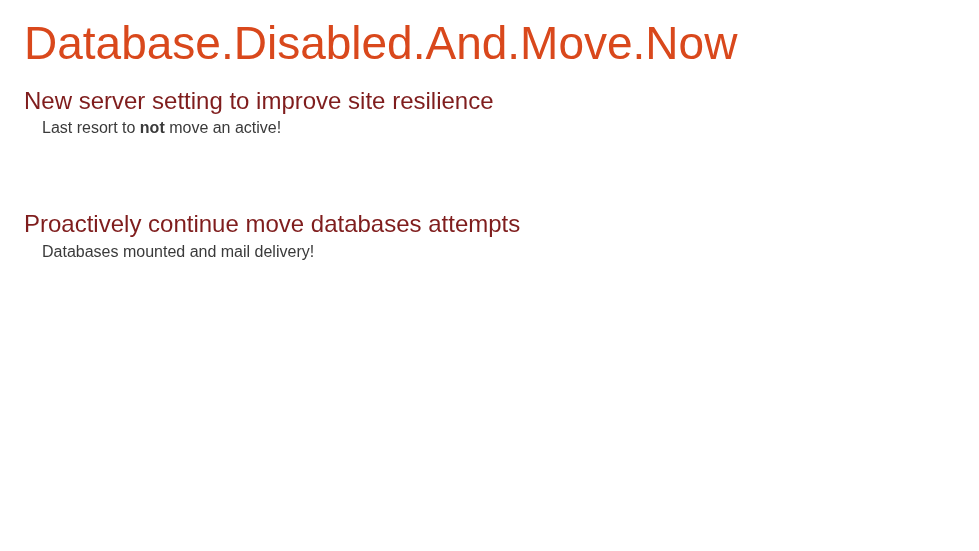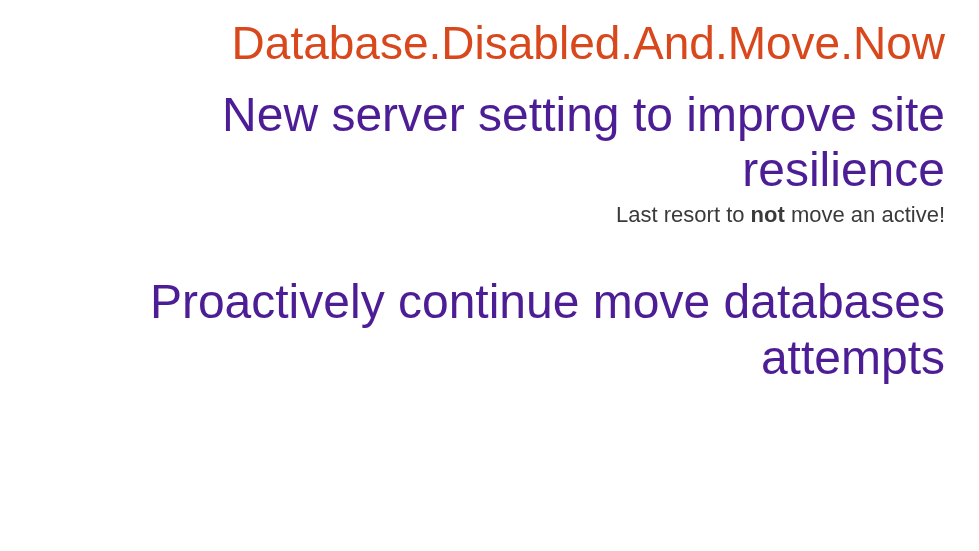--- a/index.html
+++ b/index.html
@@ -7,64 +7,64 @@
     padding: 0;
     width: 979px;
     height: 551px;
     background: #ffffff;
     font-family: "Segoe UI Light", "Segoe UI", "Helvetica Neue", Arial, sans-serif;
     font-weight: 300;
     color: #3a3a3a;
     overflow: hidden;
   }
   .slide {
-    padding: 18px 34px 20px 34px;
+    padding: 18px 34px 20px 24px;
     box-sizing: border-box;
-    text-align: right;
   }
   .title {
     color: #d9481c;
     font-size: 46px;
     font-weight: 300;
     margin: 0 0 18px 0;
     line-height: 1.1;
   }
   .heading {
-    color: #4c1d95;
-    font-size: 48px;
+    color: #7f1d1d;
+    font-size: 24px;
     font-weight: 300;
     margin: 28px 0 4px 0;
     line-height: 1.15;
   }
   .heading.first {
     margin-top: 8px;
   }
   .sub {
     color: #3a3a3a;
-    font-size: 22px;
+    font-size: 16px;
     font-weight: 400;
     margin: 2px 0 0 18px;
     line-height: 1.25;
     font-family: "Segoe UI", "Helvetica Neue", Arial, sans-serif;
   }
   .sub strong {
     font-weight: 600;
   }
-  .block3 { margin-top: 46px; }
+  .block3 { margin-top: 72px; }
   .block4 { margin-top: 46px; }
 </style>
 </head>
 <body>
 
 <div class="slide">
 
   <h1 class="title">Database.Disabled.And.Move.Now</h1>
 
   <div class="heading first">New server setting to improve site resilience</div>
 
   <div class="sub">
     <span>Last resort to </span><strong>not</strong><span> move an active!</span>
   </div>
 
   <div class="heading block3">Proactively continue move databases attempts</div>
 
+  <div class="sub">Databases mounted and mail delivery!</div>
 
 </div>
 
 </body></html>

